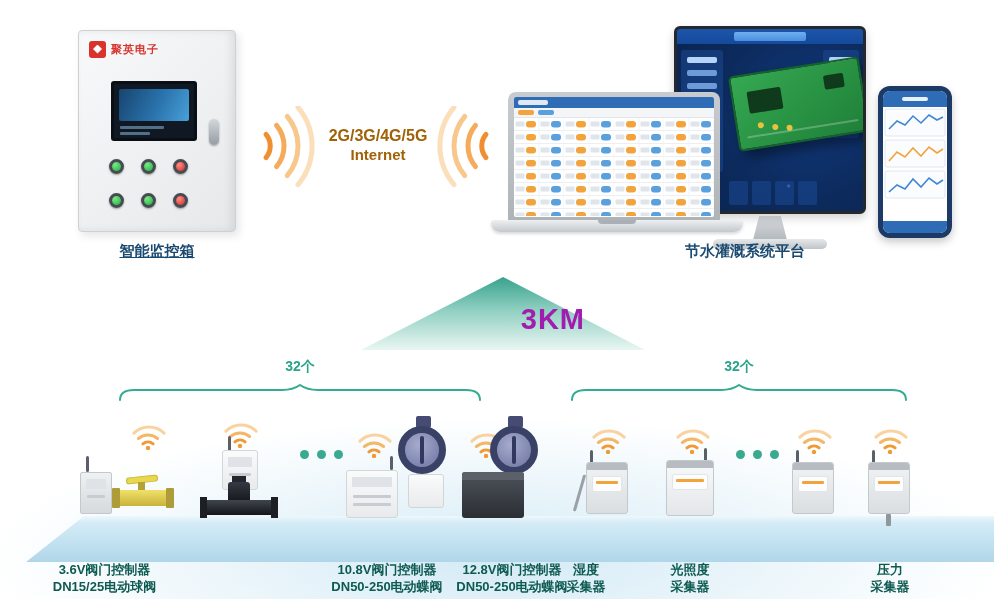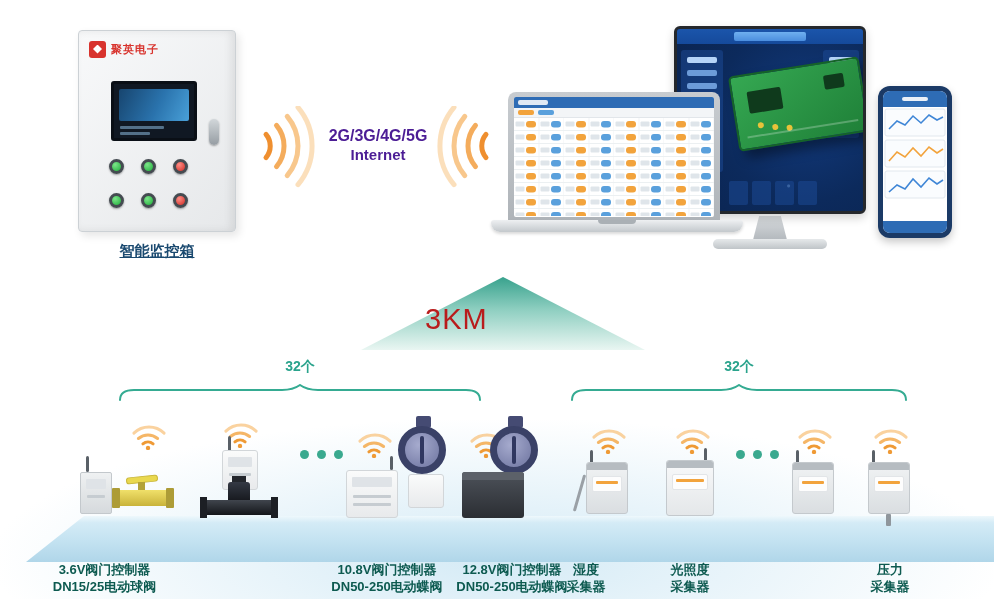--- a/index.html
+++ b/index.html
@@ -33,21 +33,21 @@
   .btn { position:absolute; width:15px; height:15px; border-radius:50%;
          border:3px solid #454b51; box-shadow:0 1px 2px rgba(0,0,0,.35); }
   .btn.g { background:radial-gradient(circle at 35% 30%, #7de58a, #1fae3a); }
   .btn.r { background:radial-gradient(circle at 35% 30%, #ff8d85, #cf2b24); }
 
   .heading { position:absolute; text-align:center; font-size:15px; font-weight:bold; color:#1b4a70; z-index:3; }
 
   
   .waves { position:absolute; z-index:2; }
   .link-text { left:316px; top:126px; width:124px; text-align:center; z-index:2;
-               color:#4c1d95; font-weight:bold; line-height:19px; }
+               color:#a16207; font-weight:bold; line-height:19px; }
   .link-l1 { font-size:16px; } .link-l2 { font-size:15px; }
 
   
   .monitor { left:674px; top:26px; width:192px; height:188px; background:#0d2e63;
              border:3px solid #25282c; border-radius:6px; z-index:3; overflow:hidden;
              box-shadow:0 4px 10px rgba(0,0,0,.18); }
   .mon-head { position:absolute; left:0; top:0; right:0; height:15px;
               background:linear-gradient(#1b55ab,#154a9b); }
   .mon-title { position:absolute; left:50%; top:3px; transform:translateX(-50%); width:72px; height:9px;
                background:linear-gradient(#6fb0f0,#4b8ede); border-radius:2px; }
@@ -97,22 +97,22 @@
   .phone-screen { width:100%; height:100%; background:#fff; border-radius:7px; overflow:hidden; position:relative; }
   .ph-head { height:16px; background:#2e6cb5; position:relative; }
   .ph-head::after { content:""; position:absolute; left:50%; top:6px; transform:translateX(-50%);
                     width:26px; height:4px; background:rgba(255,255,255,.9); border-radius:2px; }
   .ph-nav { position:absolute; left:0; right:0; bottom:0; height:12px; background:#2e6cb5; }
 
   
   .triangle { left:361px; top:277px; width:284px; height:73px; z-index:1;
               background:linear-gradient(180deg,#38a28d 0%,#8fcfc1 45%,#e9f6f2 100%);
               clip-path:polygon(50% 0,100% 100%,0 100%); }
-  .distance { left:425px; top:303px; width:160px; text-align:left; z-index:2;
-              font-size:29px; font-weight:400; letter-spacing:1px; color:#b91c1c; }
+  .distance { left:425px; top:303px; width:160px; text-align:right; z-index:2;
+              font-size:29px; font-weight:700; letter-spacing:1px; color:#a21caf; }
 
   
   .count { position:absolute; top:358px; width:64px; text-align:center; z-index:2;
            color:#2aa38c; font-size:14px; font-weight:600; }
 
   
   .platform { left:26px; top:516px; width:968px; height:46px; z-index:1;
               background:linear-gradient(180deg,#eef8fc 0%,#d4ebf6 15%,#c3e2f1 55%,#b0d6e9 100%);
               clip-path:polygon(58px 0,100% 0,100% 100%,0 100%); }
 
@@ -254,20 +254,21 @@
         <rect x="2" y="2" width="60" height="27" rx="2" fill="#fafcfe" stroke="#e2e8ee"></rect>
         <polyline points="6,22 14,14 22,18 30,9 38,16 46,8 54,13 60,10" fill="none" stroke="#3f86d6" stroke-width="1.6"></polyline>
         <rect x="2" y="33" width="60" height="27" rx="2" fill="#fafcfe" stroke="#e2e8ee"></rect>
         <polyline points="6,54 14,45 22,50 30,41 38,49 46,40 54,46 60,42" fill="none" stroke="#f2a33c" stroke-width="1.6"></polyline>
         <rect x="2" y="64" width="60" height="27" rx="2" fill="#fafcfe" stroke="#e2e8ee"></rect>
         <polyline points="6,85 14,78 22,82 30,72 38,80 46,71 54,77 60,73" fill="none" stroke="#3f86d6" stroke-width="1.6"></polyline>
       </svg>
       <div class="ph-nav"></div>
     </div>
   </div>
+  <div class="heading" style="left:640px;top:242px;width:210px;">节水灌溉系统平台</div>
 
   <div class="abs triangle"></div>
   <div class="abs distance">3KM</div>
 
   <div class="count" style="left:268px;">32个</div>
   <svg class="abs" style="left:118px;top:384px;z-index:2;" width="364" height="18" viewBox="0 0 364 18">
     <path d="M2,16 Q2,6 16,6 L164,6 Q175,6 182,1 Q189,6 200,6 L348,6 Q362,6 362,16" fill="none" stroke="#35ab92" stroke-width="2" stroke-linecap="round"></path>
   </svg>
   <div class="count" style="left:707px;">32个</div>
   <svg class="abs" style="left:570px;top:384px;z-index:2;" width="338" height="18" viewBox="0 0 338 18">

